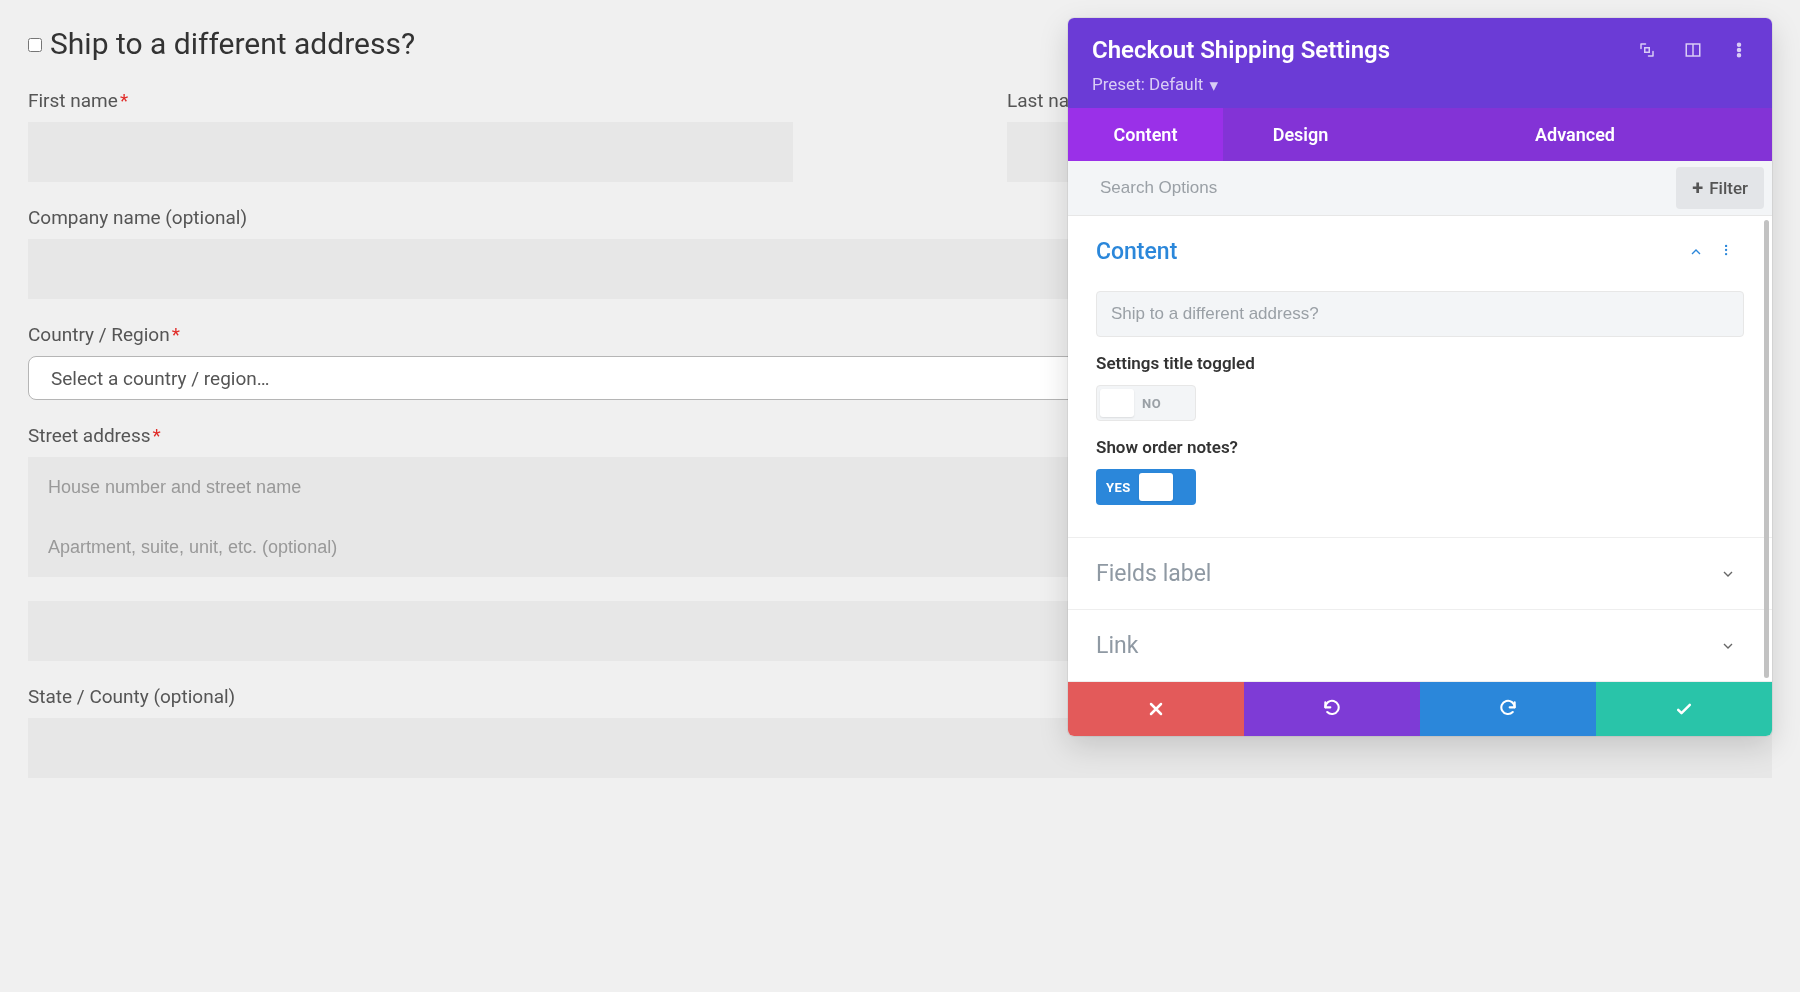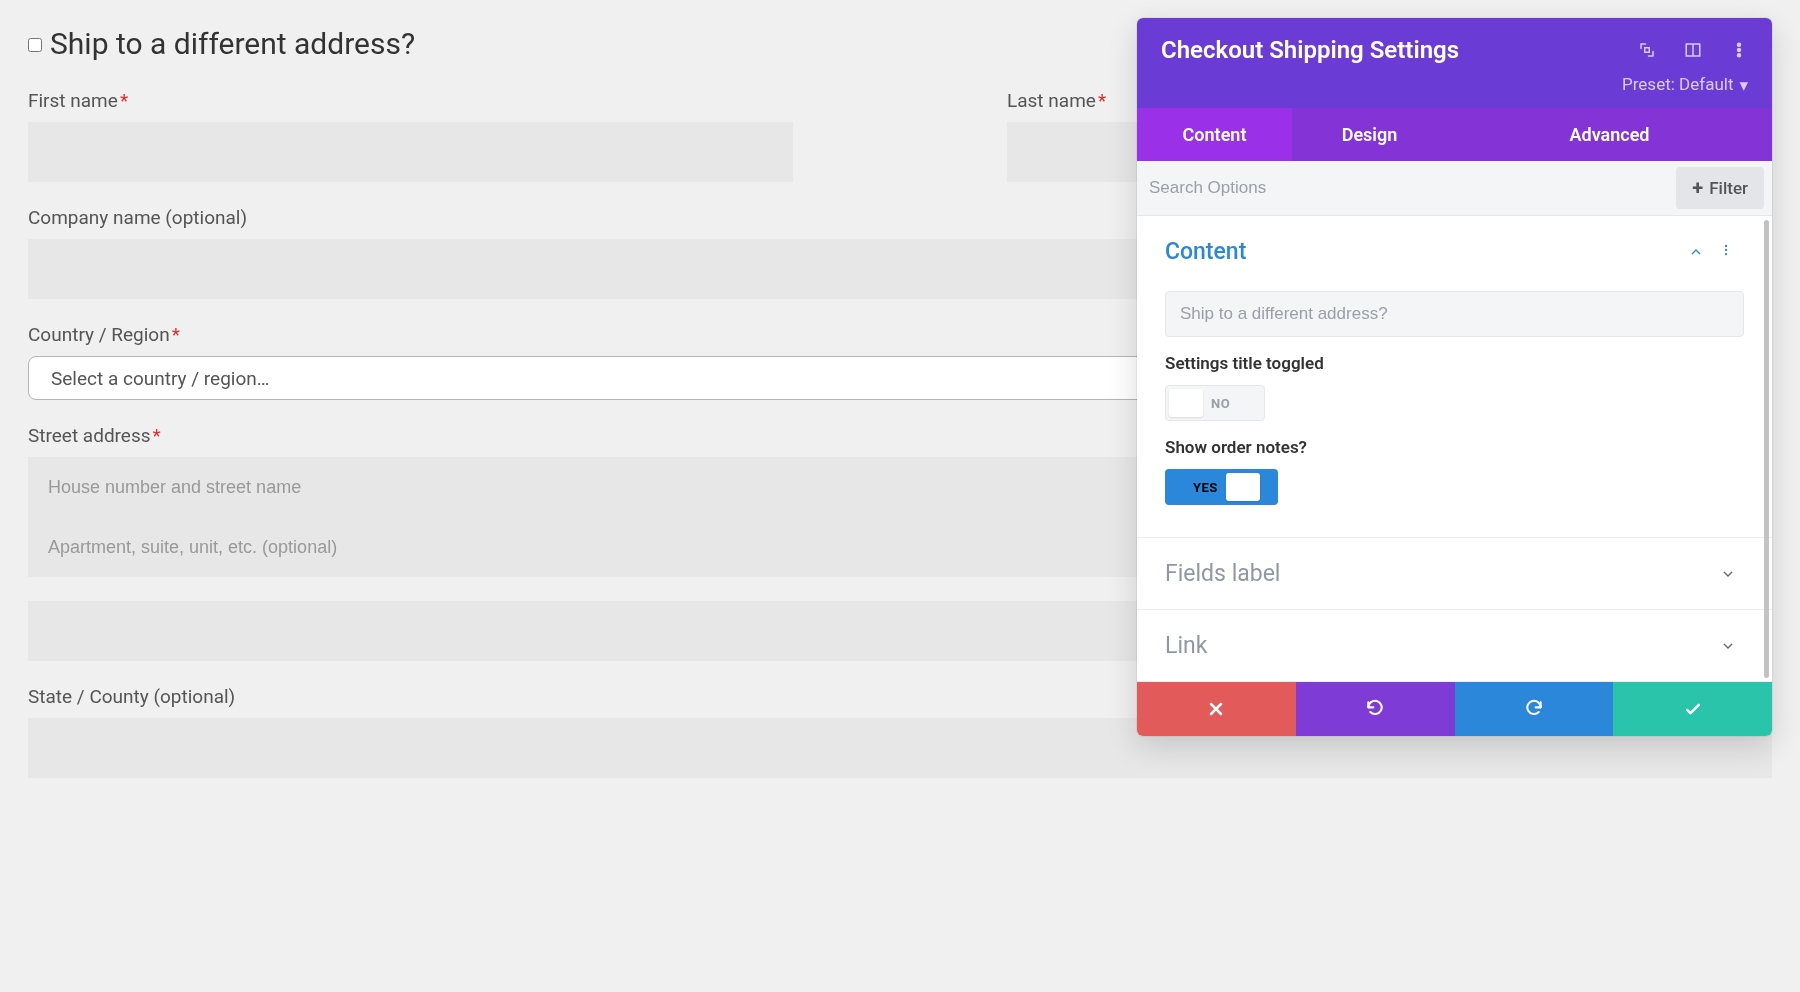--- a/index.html
+++ b/index.html
@@ -72,21 +72,21 @@
   display: flex;
   align-items: center;
 }
 .street-stack .text-input:first-child { margin-bottom: 20px; }
 
 
 .panel {
   position: absolute;
   top: 18px;
   right: 28px;
-  width: 635px;
+  width: 704px;
   background: #fff;
   border-radius: 6px;
   box-shadow: 0 10px 30px rgba(0,0,0,0.15), 0 0 0 1px rgba(0,0,0,0.05);
   display: flex;
   flex-direction: column;
   overflow: hidden;
 }
 .panel-header {
   background: #6b3bd6;
   color: #fff;
@@ -106,21 +106,20 @@
 .hdr-icon svg { stroke: #d9cdf5; fill: none; stroke-width: 2; }
 .hdr-icon .dots circle { fill: #d9cdf5; }
 .preset-row {
   margin-top: 10px;
   font-size: 17px;
   color: #d9cdf5;
   display: flex;
   align-items: center;
   gap: 6px;
   cursor: pointer;
-  justify-content: flex-end;
 }
 .preset-row .caret { transform: translateY(1px); }
 
 .tabs {
   background: #8333d6;
   display: flex;
 }
 .tab {
   padding: 16px 0;
   text-align: center;
@@ -138,21 +137,21 @@
   background: #f3f5f7;
   display: flex;
   align-items: center;
   border-bottom: 1px solid #e7e7e7;
 }
 .search-row input {
   flex: 1;
   height: 48px;
   border: none;
   background: transparent;
-  padding: 0 12px;
+  padding: 0 32px;
   font-size: 17px;
   color: #666;
 }
 .search-row input::placeholder { color: #9aa0a6; }
 .filter-btn {
   display: flex;
   align-items: center;
   gap: 6px;
   background: #e3e5e8;
   color: #555;
@@ -242,24 +241,24 @@
 }
 .toggle.off .knob {
   width: 34px; height: 28px;
   background: #fff;
   border-radius: 3px;
   box-shadow: 0 1px 2px rgba(0,0,0,0.1);
 }
 .toggle.off .tlabel { color: #9aa0a6; padding-right: 10px; text-align: center; }
 .toggle.on {
   background: #2b87da;
-  padding: 18px;
+  padding: 0;
   gap: 8px;
   min-width: 100px;
-  color: #000000;
+  color: #ffffff;
 }
 .toggle.on .tlabel { padding-left: 10px; }
 .toggle.on .knob {
   width: 34px; height: 28px;
   background: #fff;
   border-radius: 3px;
   box-shadow: 0 1px 2px rgba(0,0,0,0.1);
 }
 
 .panel-footer {

